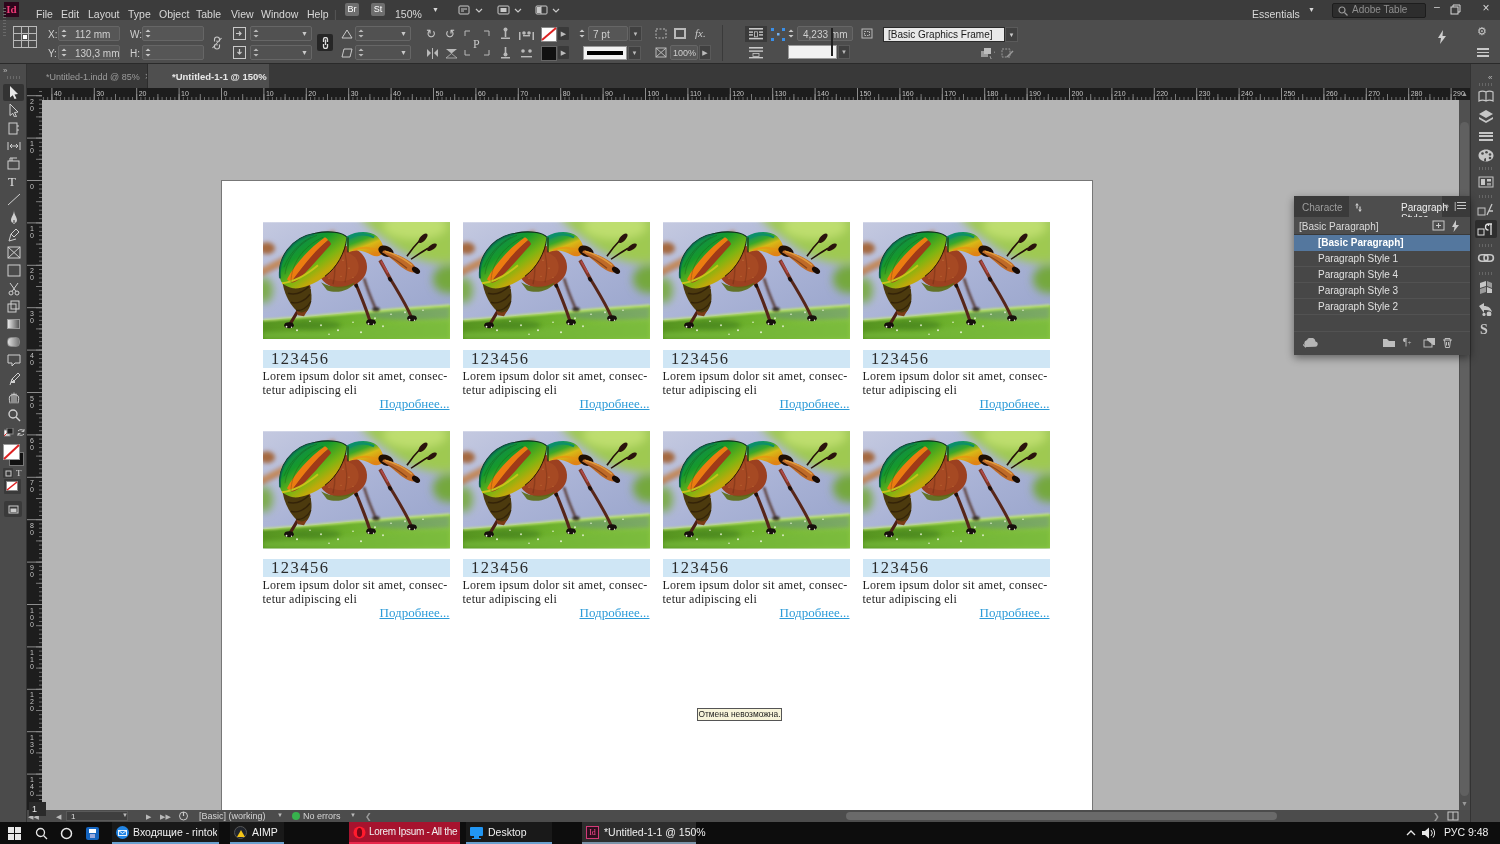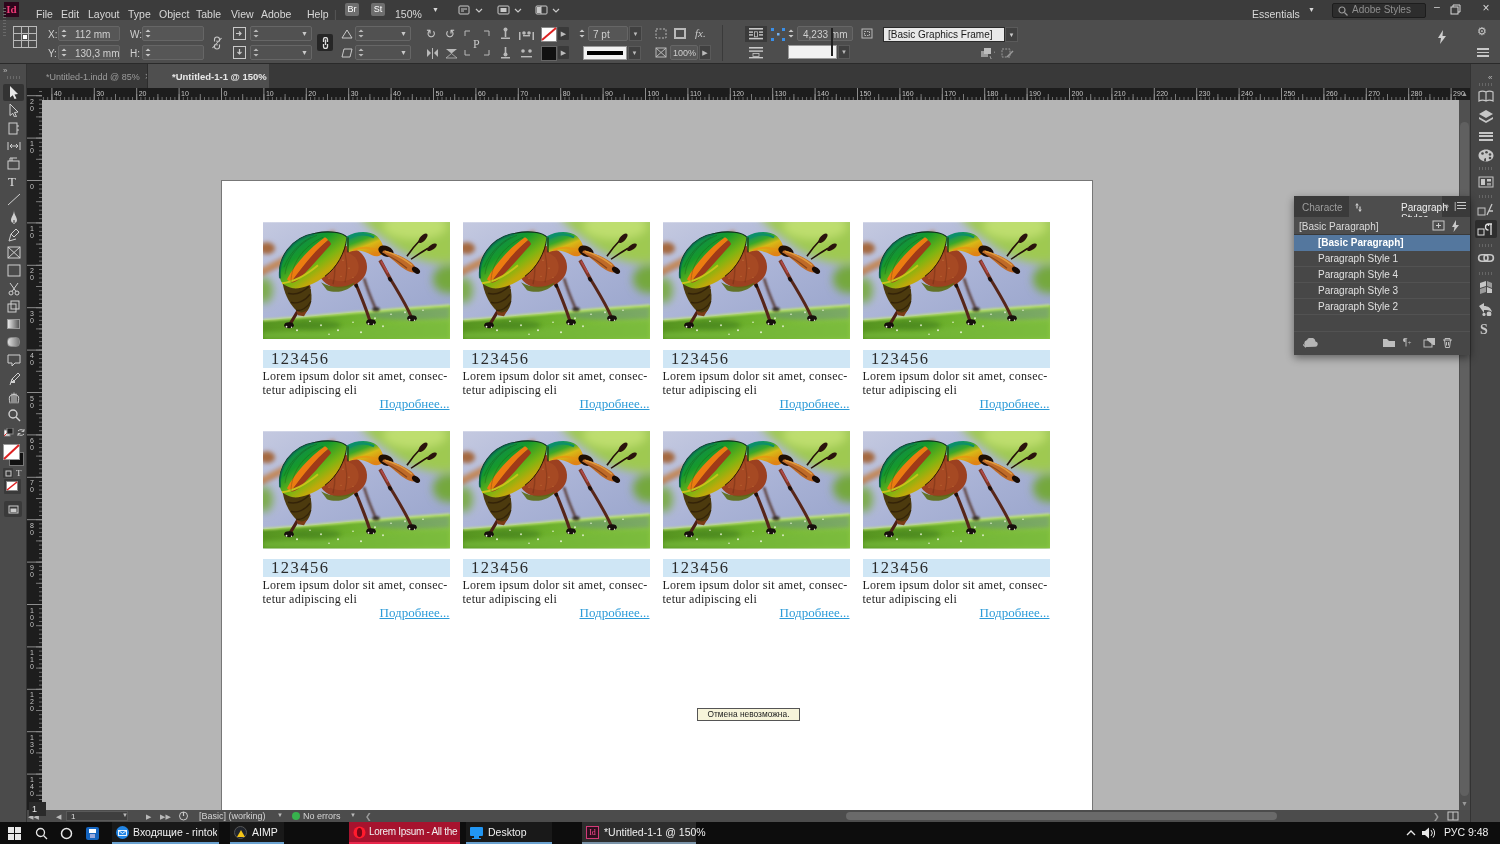--- a/index.html
+++ b/index.html
@@ -82,21 +82,21 @@
 
   <div id="menubar" class="abs">
     <span class="mitem" style="left:4px;top:2px;width:15px;height:15px;background:#2d071c;text-align:center;line-height:15px;font-size:11px;font-weight:bold;color:#ef3a76;font-family:'Liberation Serif',serif;">Id</span>
     <span class="mitem" style="left:36px;">File</span>
     <span class="mitem" style="left:61px;">Edit</span>
     <span class="mitem" style="left:88px;">Layout</span>
     <span class="mitem" style="left:128px;">Type</span>
     <span class="mitem" style="left:159px;">Object</span>
     <span class="mitem" style="left:196px;">Table</span>
     <span class="mitem" style="left:231px;">View</span>
-    <span class="mitem" style="left:261px;">Adobe</span>
+    <span class="mitem" style="left:261px;">Window</span>
     <span class="mitem" style="left:307px;">Help</span>
     <span class="mitem" style="left:334px;color:#5a5a5a;">|</span>
     <span class="mitem" style="left:345px;top:3px;width:14px;height:13px;background:#6e6e6e;border-radius:2px;font-size:9px;text-align:center;line-height:13px;color:#fff;">Br</span>
     <span class="mitem" style="left:371px;top:3px;width:14px;height:13px;background:#6e6e6e;border-radius:2px;font-size:9px;text-align:center;line-height:13px;color:#fff;">St</span>
     <span class="mitem" style="left:395px;">150%</span>
     <span class="mitem" style="left:432px;top:6px;font-size:7px;">▼</span>
     <svg class="abs" style="left:458px;top:4px;" width="110" height="13" fill="none" stroke="#c9c9c9">
       <rect x="1" y="2" width="10" height="8" rx="1"></rect>
         <line x1="3" y1="5" x2="9" y2="5"></line>
         <line x1="3" y1="7" x2="6" y2="7"></line>
@@ -109,21 +109,21 @@
         <rect x="79" y="3" width="4" height="6" fill="#c9c9c9" stroke="none"></rect>
       <path d="M95,5 l3,3 3,-3" stroke-width="1.2"></path>
     </svg>
     <span class="mitem" style="left:1252px;">Essentials</span>
     <span class="mitem" style="left:1308px;top:6px;font-size:7px;">▼</span>
     <span class="mitem" style="left:1332px;top:3px;width:92px;height:13px;background:#2d2d2d;border:1px solid #1d1d1d;border-radius:2px;"></span>
     <svg class="abs" style="left:1338px;top:6px;" width="10" height="10" fill="none" stroke="#9a9a9a" stroke-width="1.2">
         <circle cx="4" cy="4" r="3"></circle>
         <line x1="6.5" y1="6.5" x2="9.5" y2="9.5"></line>
       </svg>
-    <span class="mitem" style="left:1352px;top:4px;color:#8f8f8f;font-size:10px;">Adobe Styles</span>
+    <span class="mitem" style="left:1352px;top:4px;color:#8f8f8f;font-size:10px;">Adobe Table</span>
     <span class="mitem" style="left:1427px;top:0px;width:20px;height:18px;color:#d8d8d8;text-align:center;">–</span>
     <svg class="abs" style="left:1450px;top:4px;" width="12" height="11" fill="none" stroke="#d8d8d8">
         <rect x="1" y="3" width="7" height="7"></rect>
         <path d="M3,3 V1 H10 V8 H8"></path>
       </svg>
     <span class="mitem" style="left:1476px;top:1px;width:20px;height:18px;color:#d8d8d8;text-align:center;font-size:12px;">×</span>
   </div>
   <div id="controlbar" class="abs">
 
     <div class="abs" style="left:3px;top:-12px;width:3px;height:28px;background:repeating-linear-gradient(180deg,#6a6a6a 0 1px,transparent 1px 3px);"></div>
@@ -1537,21 +1537,21 @@
             <circle cx="110.5" cy="102" r=".7"></circle>
    <circle cx="146.5" cy="97.5" r=".9"></circle>
             <circle cx="151.5" cy="98" r=".7"></circle>
  </g>
 </svg>
         <div class="cband"></div>
         <div class="ctitle">123456</div>
         <div class="ctext">Lorem ipsum dolor sit amet, consec-<br>tetur adipiscing eli</div>
         <div class="clink">Подробнее...</div>
       </div>
-    <div class="abs" style="left:655px;top:608px;width:103px;height:13px;background:#f7f4da;border:1px solid #555;box-sizing:border-box;font-size:8.4px;line-height:11px;color:#222;text-align:center;white-space:nowrap;">Отмена невозможна.</div>
+    <div class="abs" style="left:655px;top:608px;width:85px;height:13px;background:#f7f4da;border:1px solid #555;box-sizing:border-box;font-size:8.4px;line-height:11px;color:#222;text-align:center;white-space:nowrap;">Отмена невозможна.</div>
   </div>
   <div id="vscroll" class="abs">
     <div class="abs" style="left:2px;top:-10px;color:#9a9a9a;font-size:7px;">▲</div>
     <div class="abs" style="left:1px;top:22px;width:9px;height:674px;background:#606060;border-radius:5px;"></div>
     <div class="abs" style="left:2px;top:700px;color:#9a9a9a;font-size:7px;">▼</div>
   </div>
   <div id="dock" class="abs">
     <div class="abs" style="left:17px;top:9px;color:#bbb;font-size:8px;">«</div>
     <div class="abs" style="left:8px;top:19px;width:14px;height:3px;background:repeating-linear-gradient(90deg,#666 0 1px,transparent 1px 3px);"></div>
     <svg class="abs" style="left:7px;top:26px;" width="16" height="14" fill="none" stroke="#c6c6c6">

